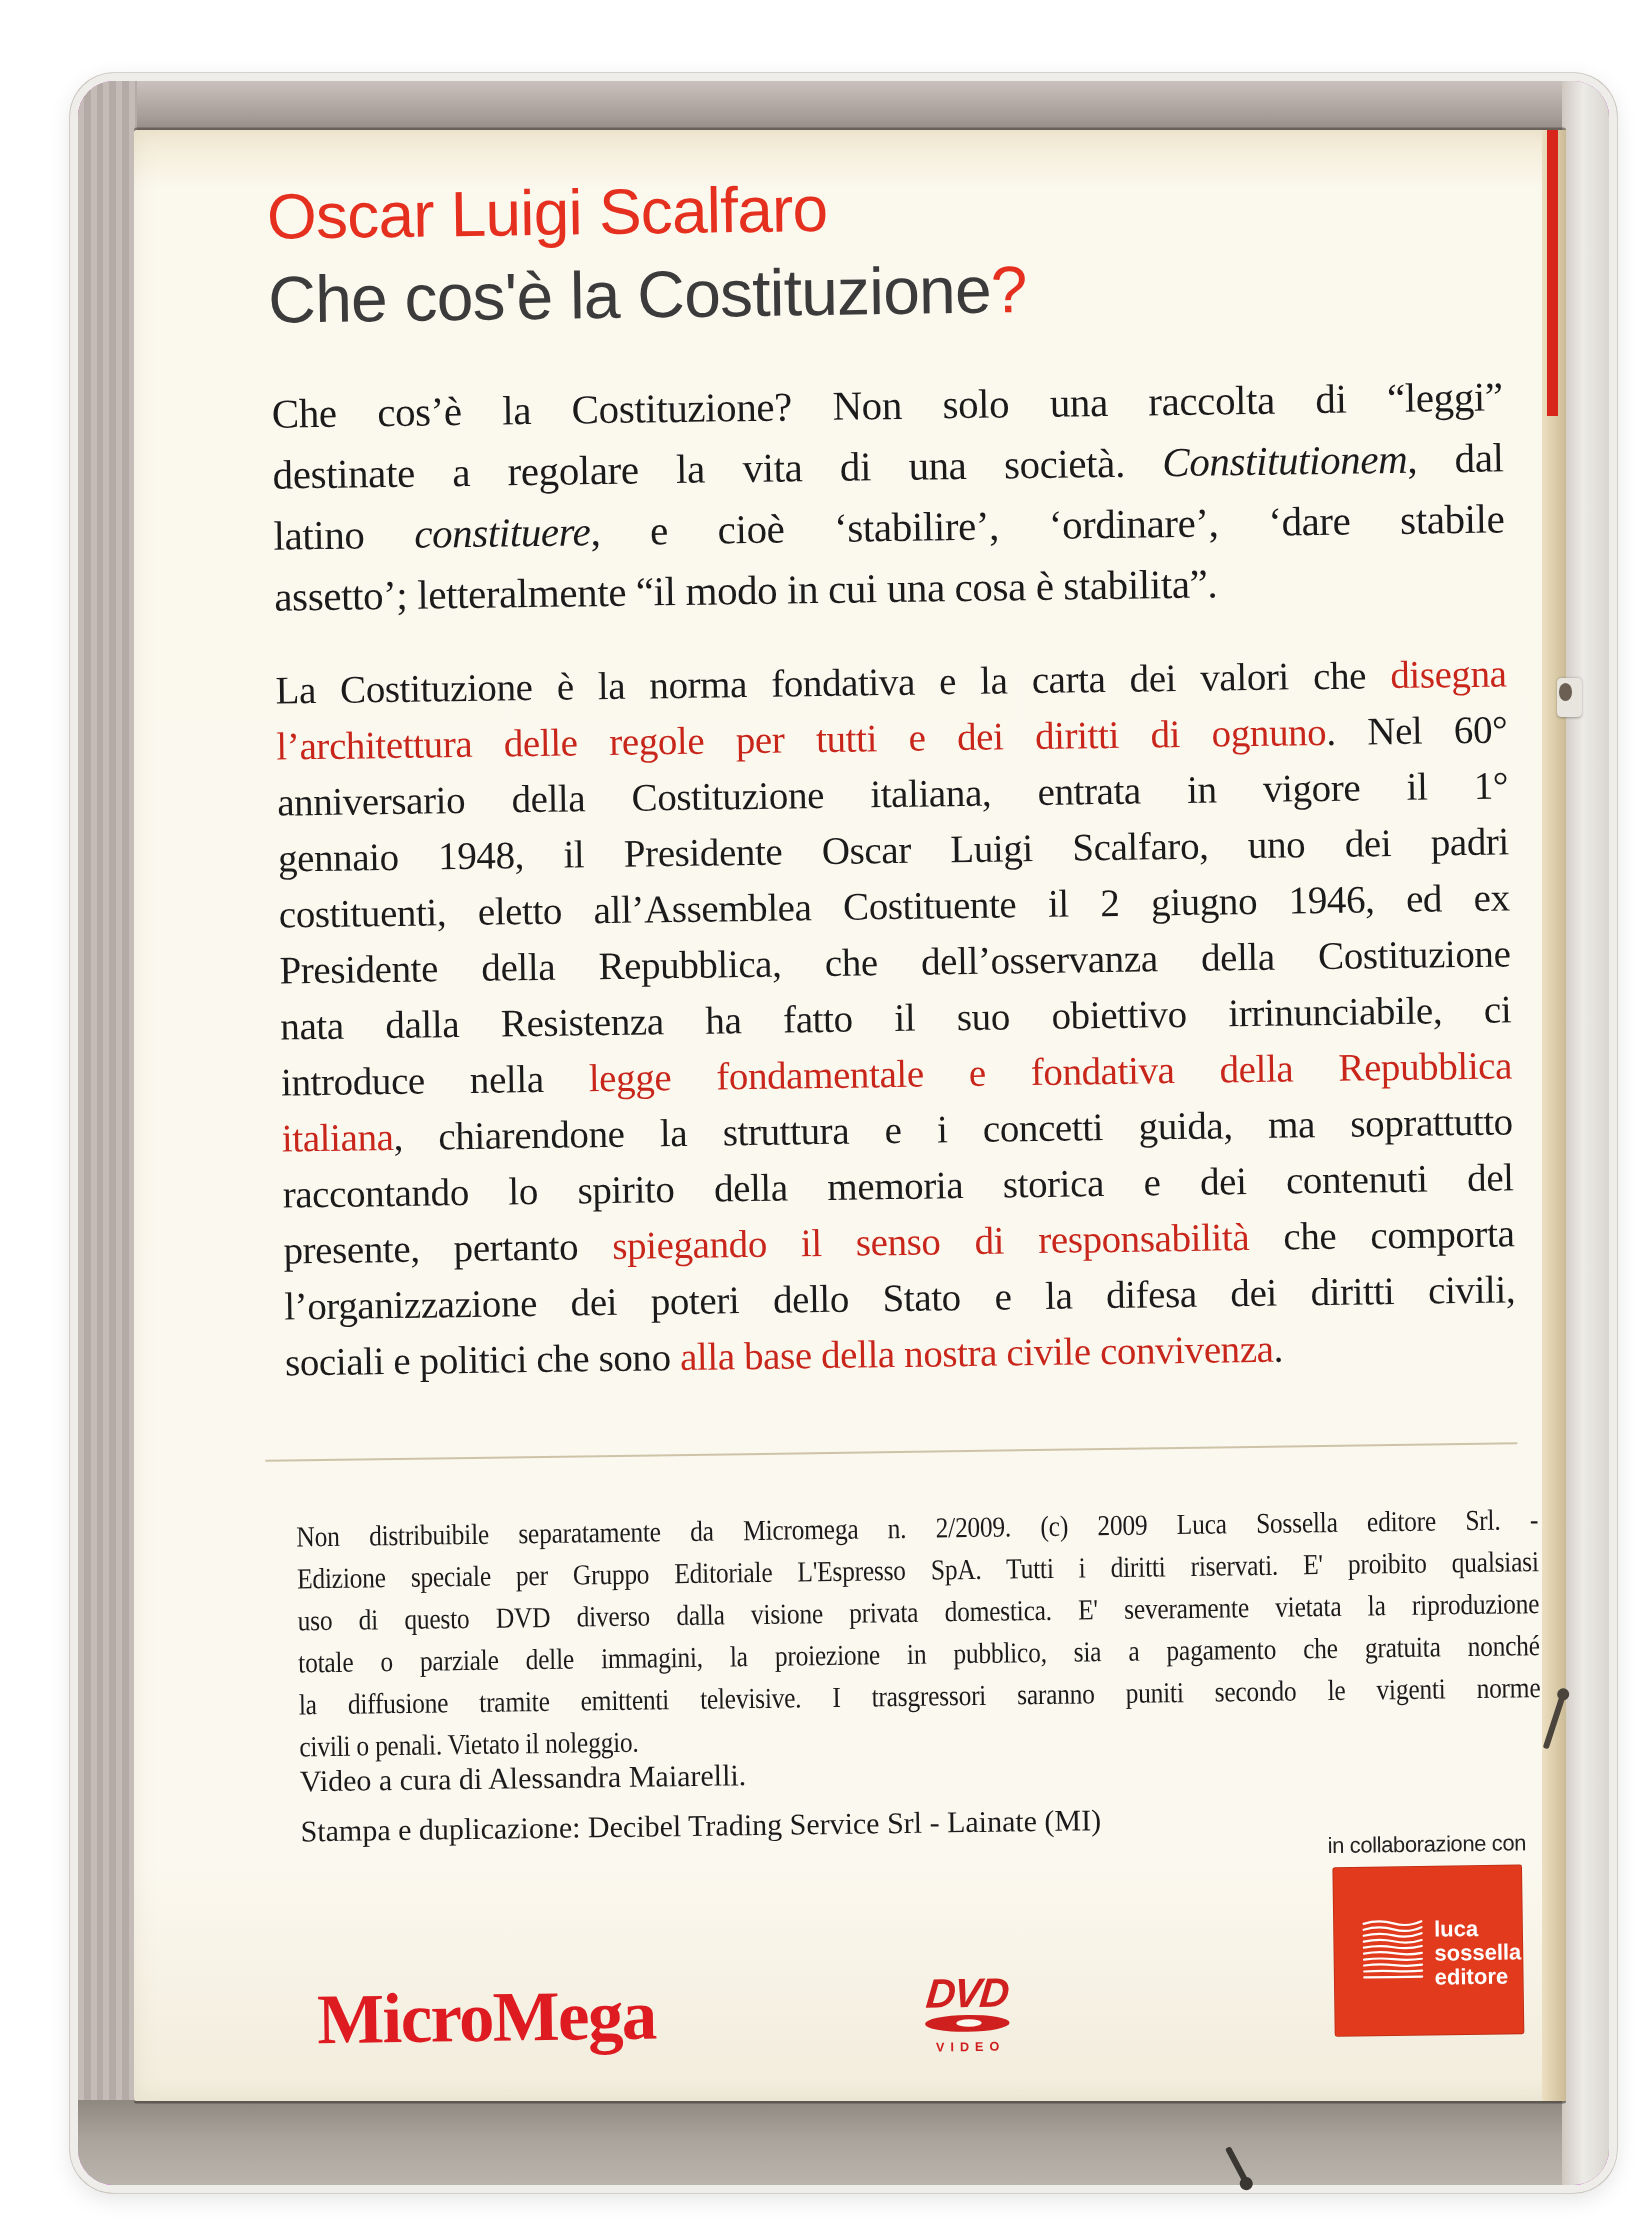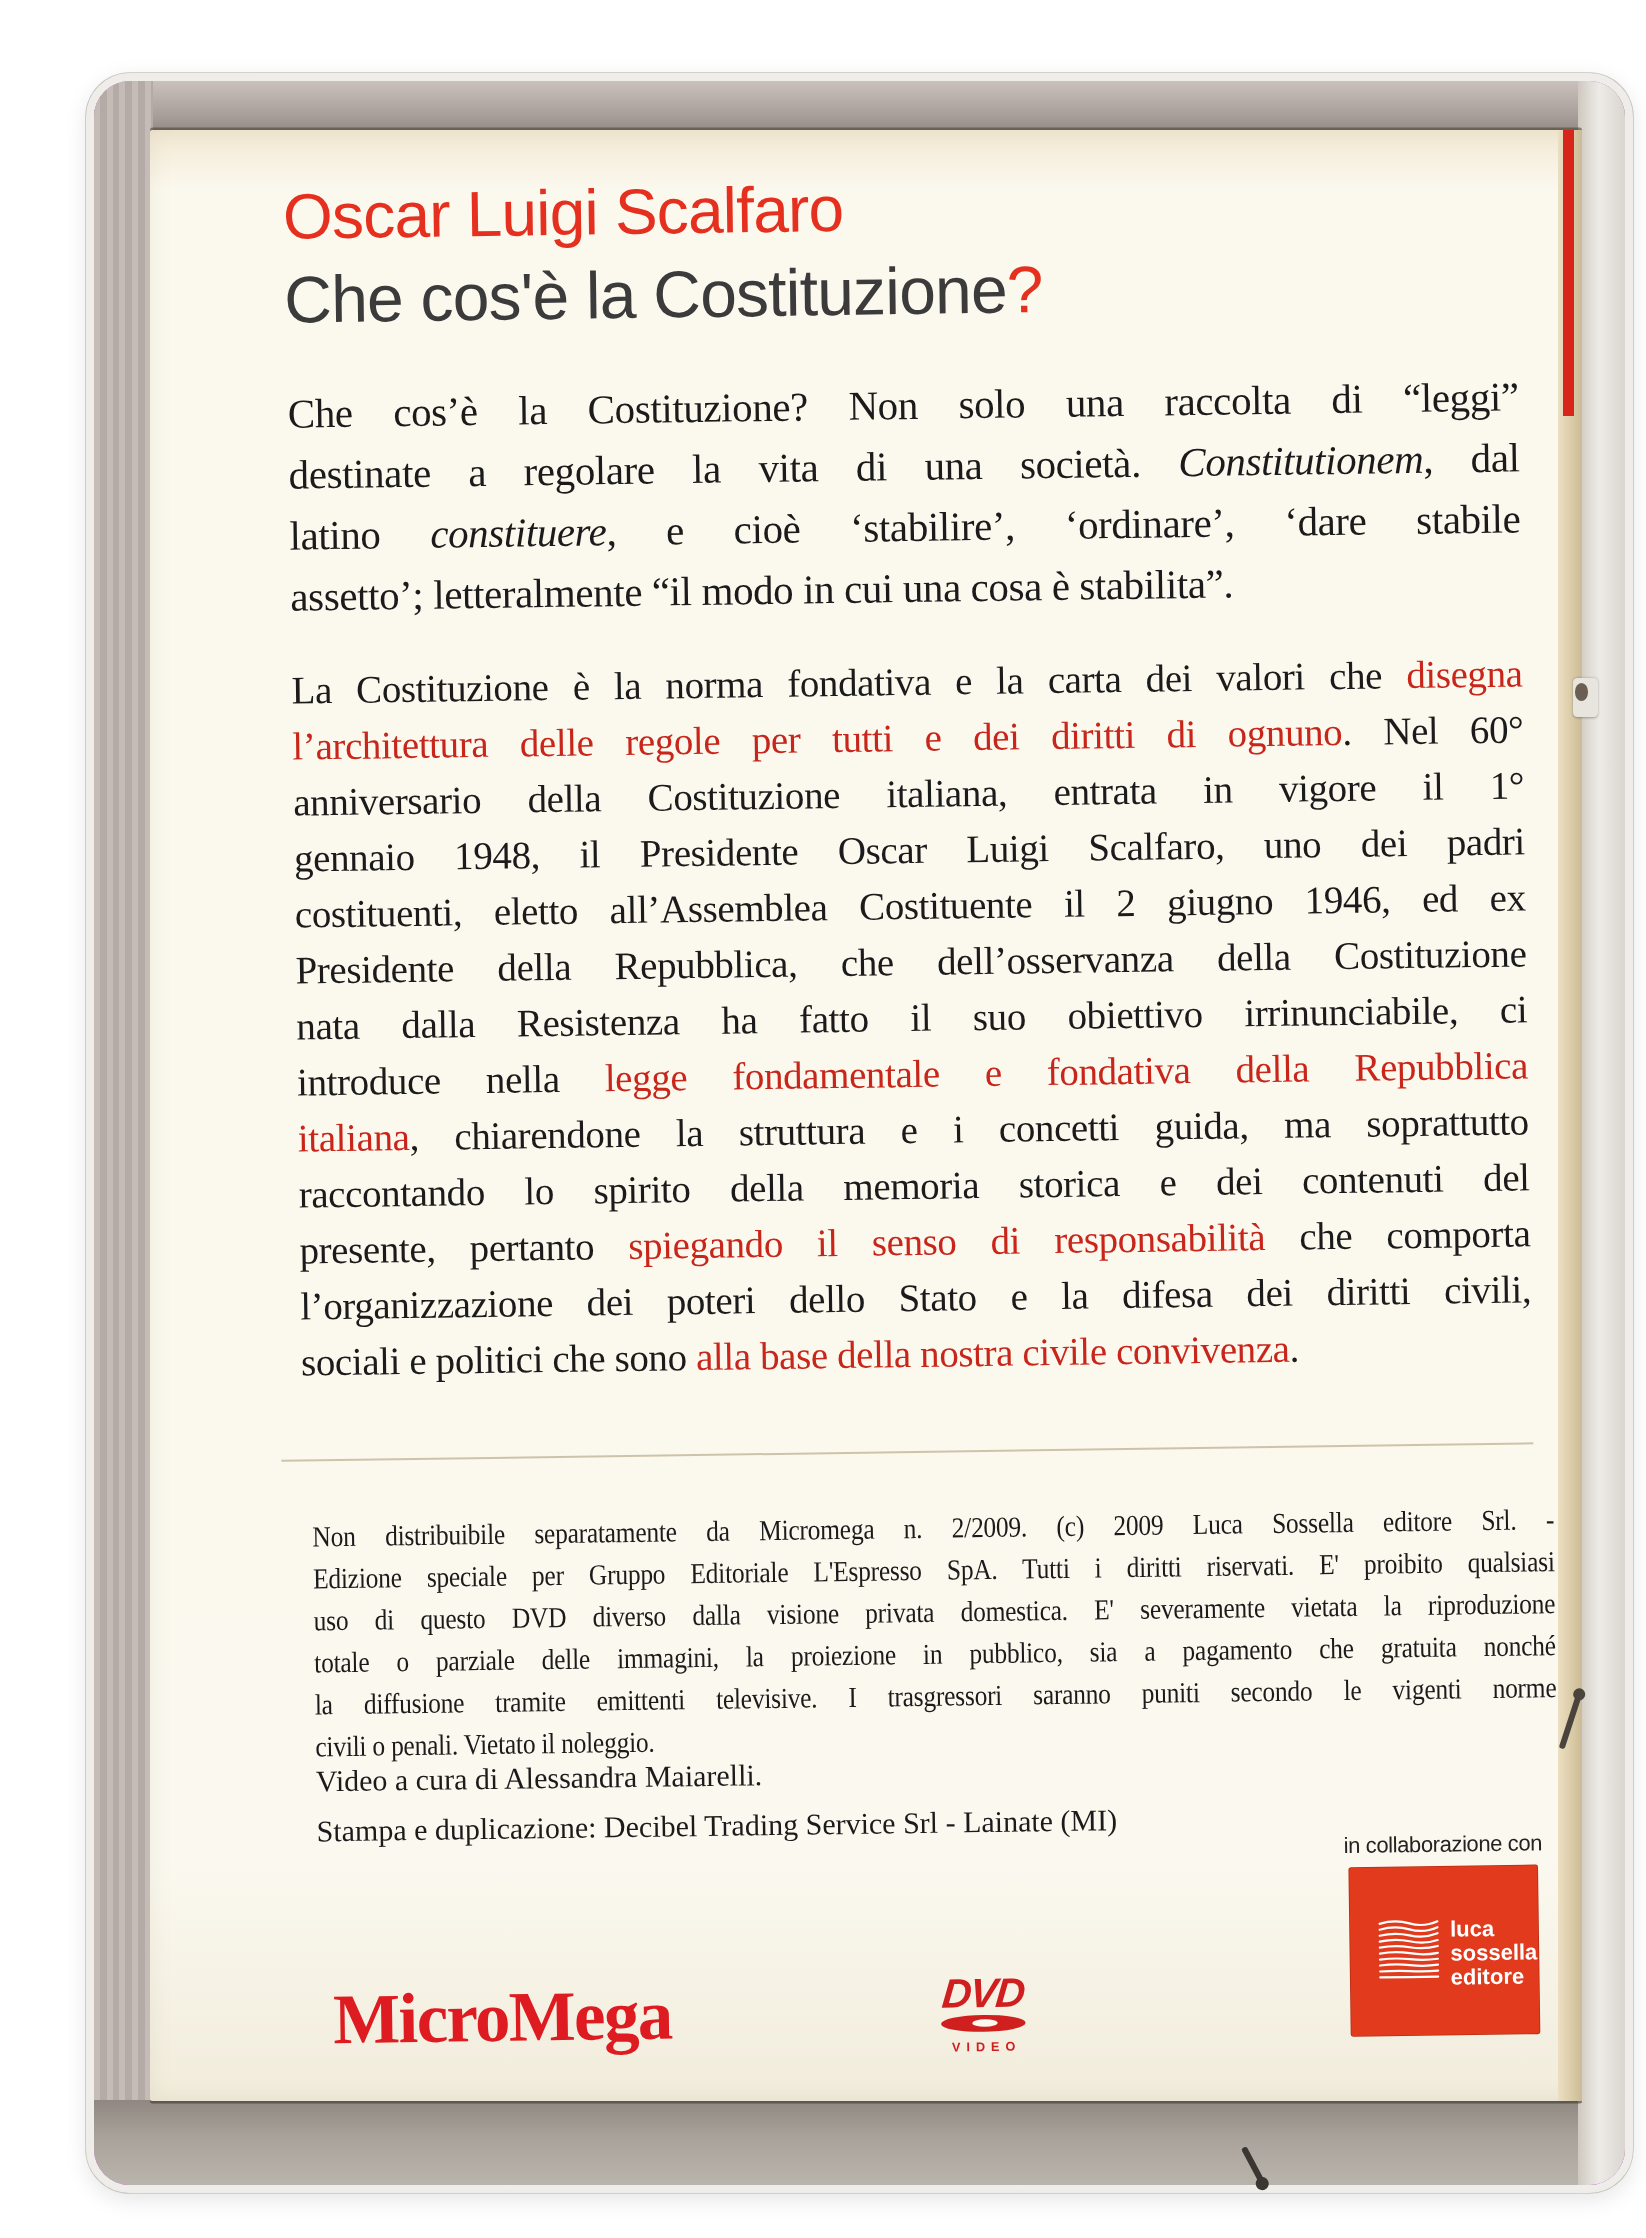--- a/index.html
+++ b/index.html
@@ -2,21 +2,21 @@
 <html style="font-size:13.5px"><head>
 <meta charset="utf-8">
 <style>
   html,body{margin:0;padding:0;}
   body{
     width:1646px;height:2239px;position:relative;background:#ffffff;
     font-family:"Liberation Serif", serif;overflow:hidden;
   }
   
   .case{
-    position:absolute;left:86px;top:73px;width:1547px;height:2120px;
+    position:absolute;left:70px;top:73px;width:1547px;height:2120px;
     box-sizing:border-box;border:8.5px solid #efede9;border-radius:44px;
     background:#d946ef;
     box-shadow:0 0 0 0.8px #c7c2bc, 0 6.8px 22px rgba(0,0,0,0.10);
   }
   .rim-top{position:absolute;left:0;top:0;right:0;height:54px;border-radius:36px 36px 0 0;
     background:linear-gradient(180deg,#cac1bd,#a79e9a 65%,#8f8682);}
   .rim-left{position:absolute;left:0;top:0;bottom:0;width:59px;border-radius:36px 0 0 36px;
     background:repeating-linear-gradient(90deg,#c6bcb7 0 6px,#b5aba6 6px 12.7px);}
   .rim-bottom{position:absolute;left:0;bottom:0;right:0;height:85px;border-radius:0 0 36px 36px;
     background:linear-gradient(180deg,#8f8881,#a9a39b 45%,#b9b4ac);}

